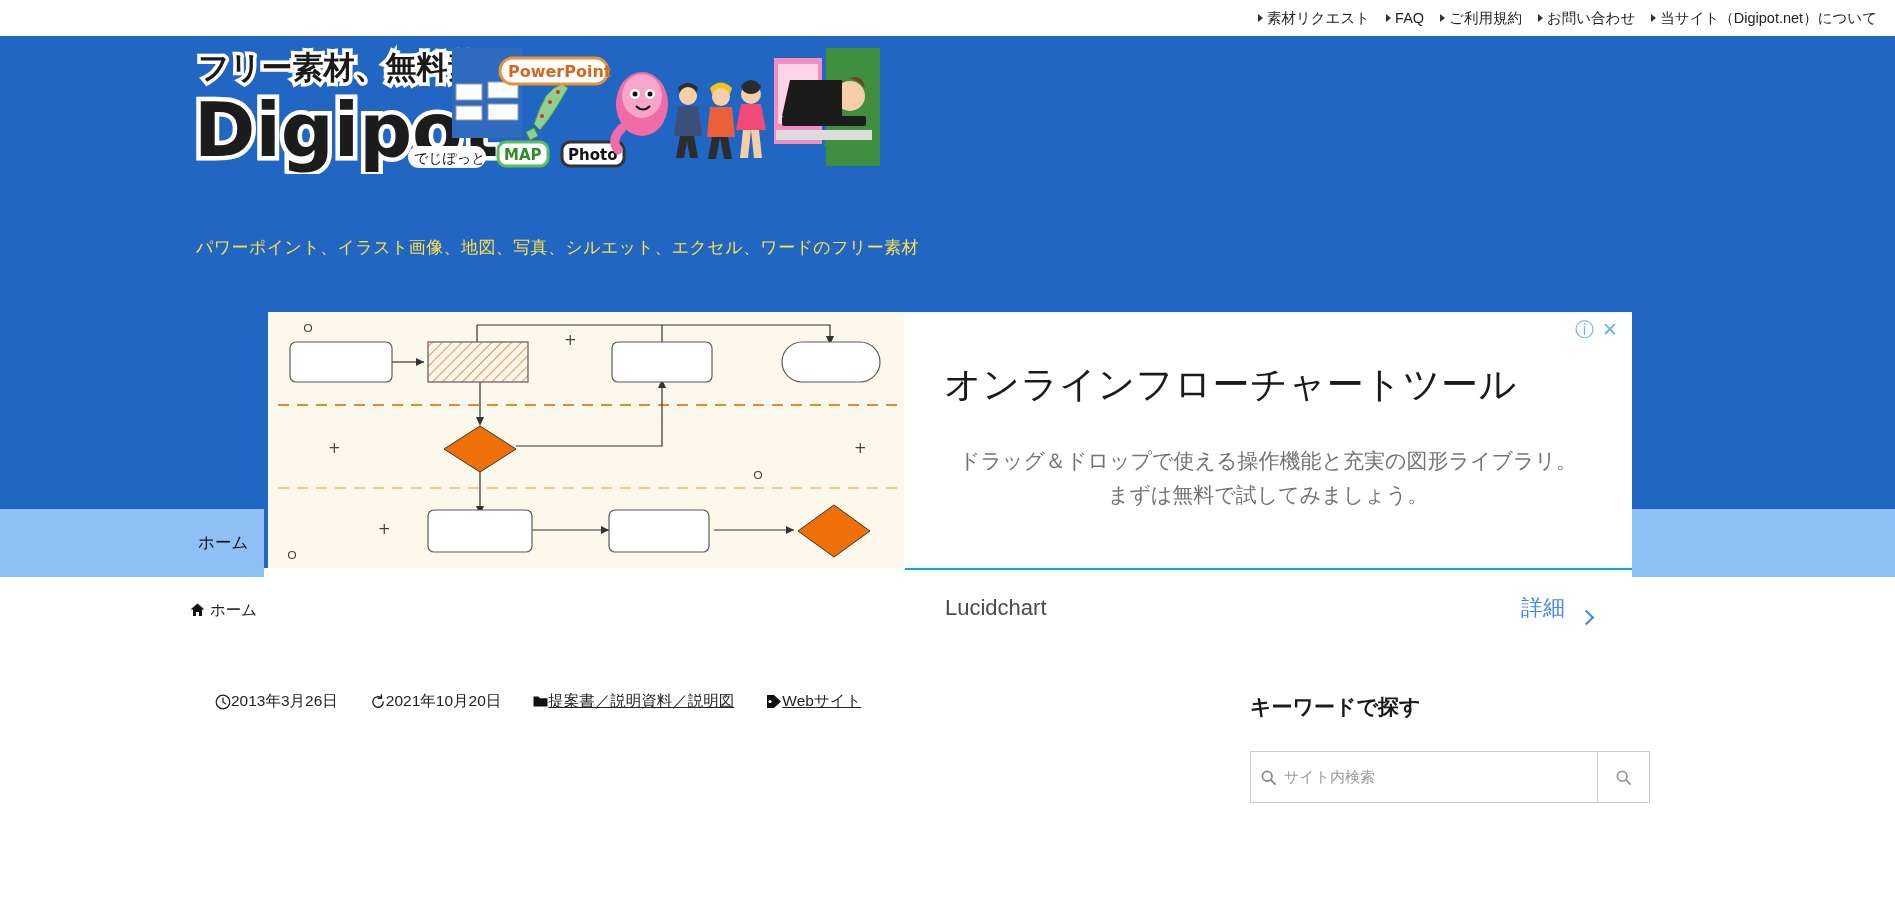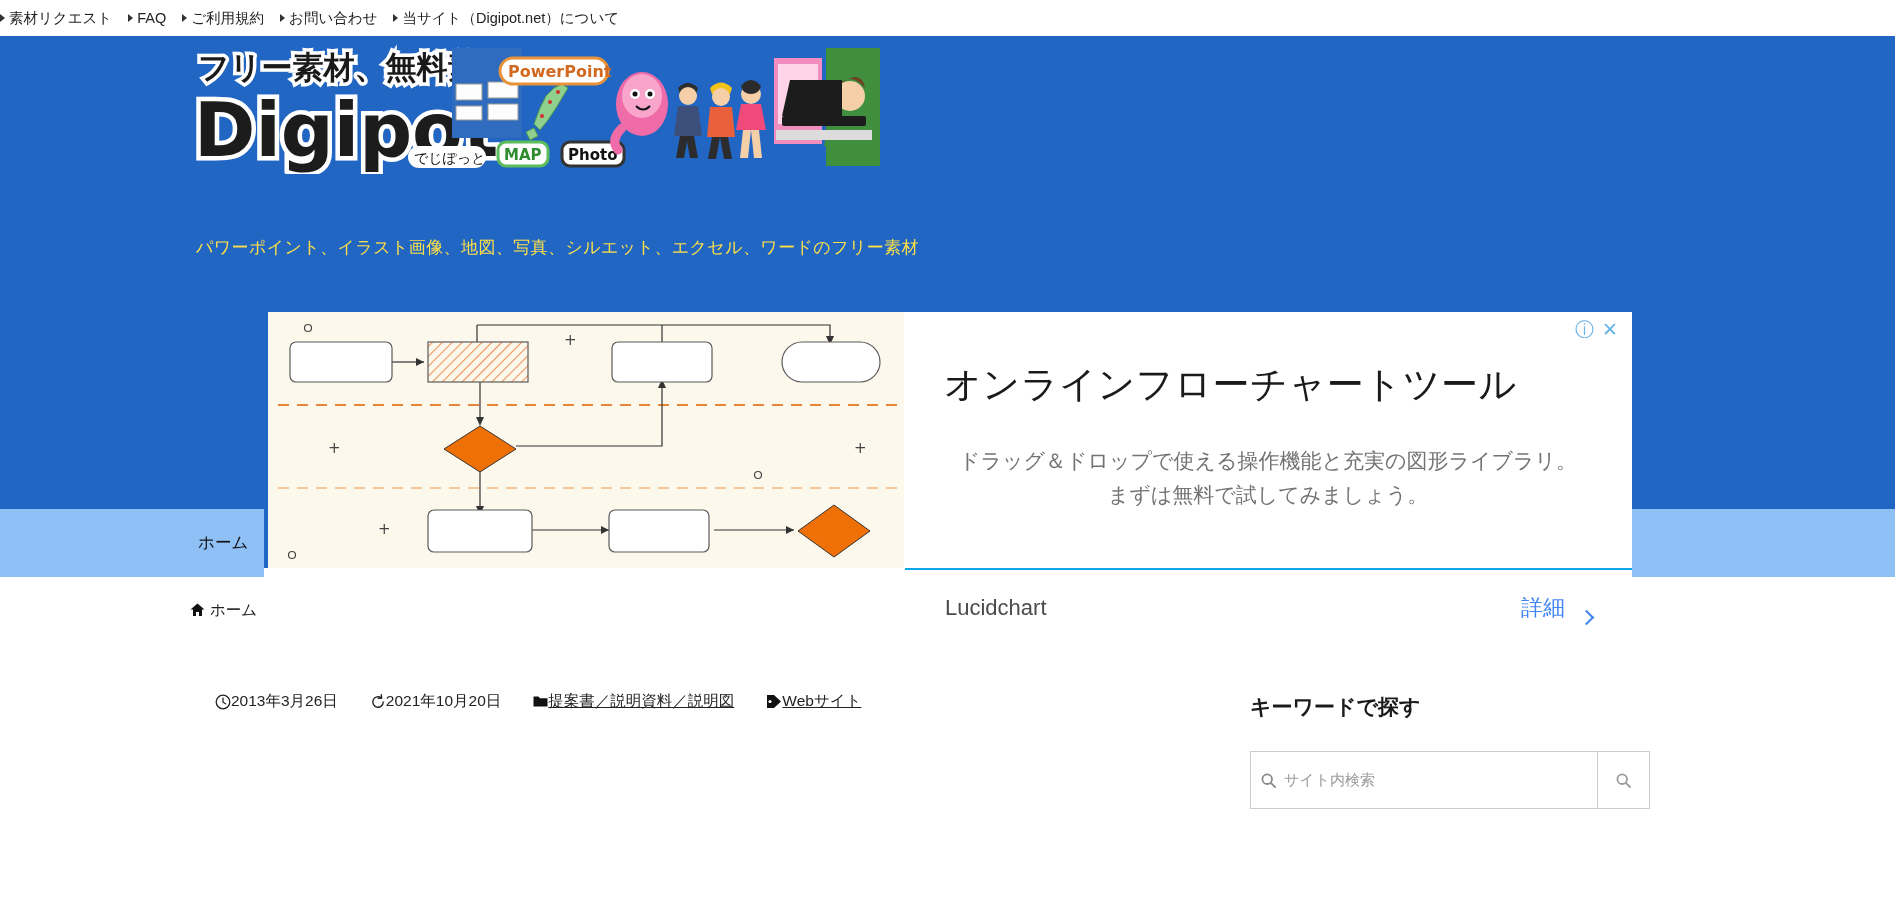--- a/index.html
+++ b/index.html
@@ -11,20 +11,21 @@
     background: #ffffff;
     font-family: "Liberation Sans", "DejaVu Sans", sans-serif;
   }
 
   
   .topbar {
     height: 36px;
     background: #ffffff;
     display: flex;
     align-items: center;
+    justify-content: flex-end;
     padding-right: 18px;
   }
   .topbar-list { display: flex; align-items: center; gap: 16px; }
   .topbar-item {
     font-size: 14.5px;
     color: #222222;
     display: flex;
     align-items: center;
     gap: 4px;
     cursor: pointer;
@@ -188,21 +189,21 @@
   .meta-gap { width: 12px; }
 
   
   .sidebar { width: 440px; flex: none; padding-top: 50px; }
   .side-title {
     font-size: 21px;
     font-weight: bold;
     color: #1a1a1a;
     margin: 0 0 30px 0;
   }
-  .search-row { display: flex; width: 400px; height: 58px; margin-top: 7px; }
+  .search-row { display: flex; width: 400px; height: 52px; margin-top: 7px; }
   .search-box {
     flex: 1;
     border: 1px solid #cccccc;
     display: flex; align-items: center;
     padding: 0 10px; gap: 8px;
     background: #fff;
   }
   .search-ph { font-size: 15px; color: #9a9a9a; }
   .search-btn {
     width: 52px;

